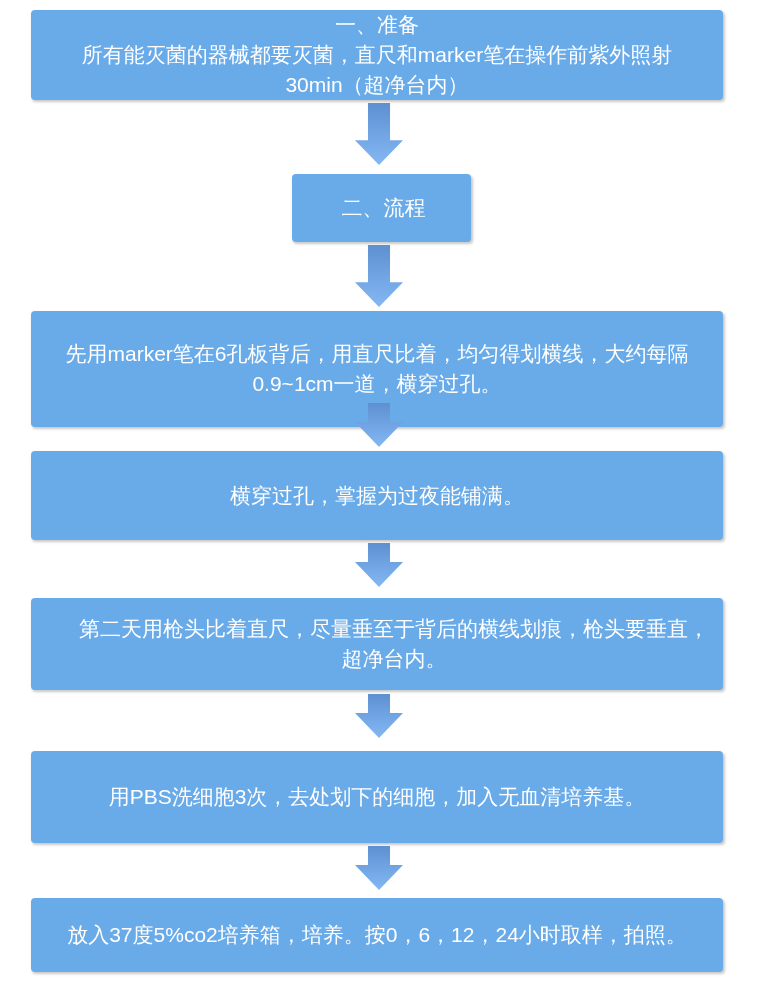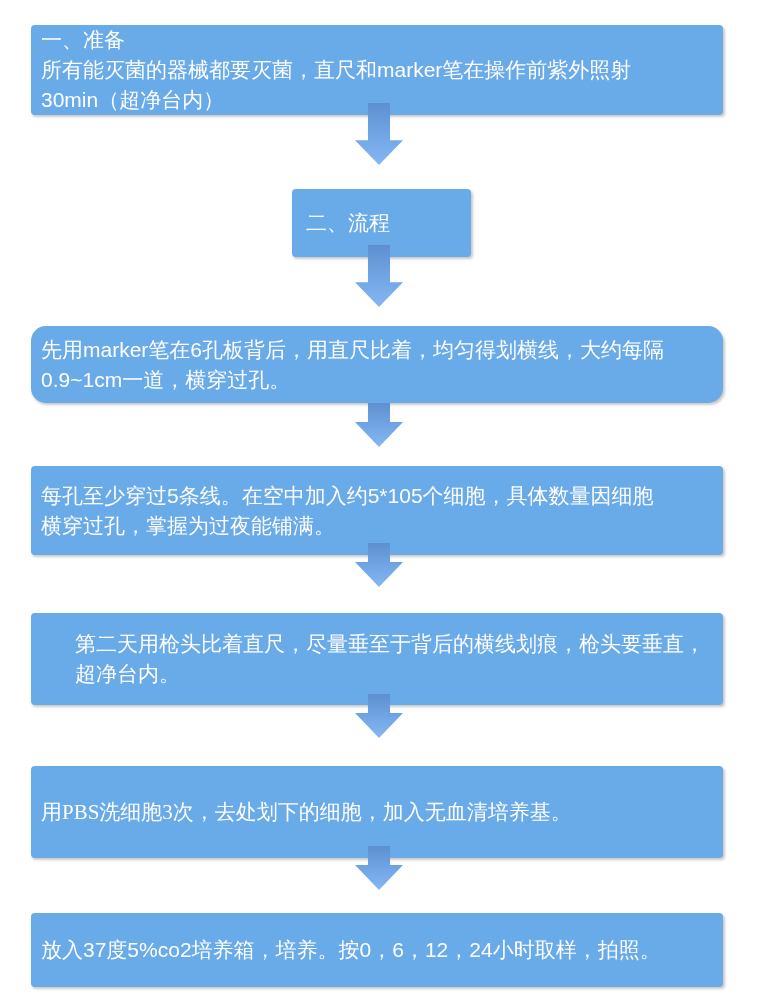--- a/index.html
+++ b/index.html
@@ -15,35 +15,34 @@
     position: absolute;
     left: 31px;
     width: 692px;
     background: #69AAE9;
     border-radius: 4px;
     color: #ffffff;
     display: flex;
     flex-direction: column;
     align-items: center;
     justify-content: center;
-    text-align: left;
+    text-align: center;
     font-size: 21px;
     line-height: 30px;
     box-shadow: 1.5px 2px 2.5px rgba(100,100,100,0.35);
     box-sizing: border-box;
     padding: 4px 10px;
-    margin-top: 15px;
   }
   .box .line { width: 100%; }
   .box1 { top: 10px;  height: 90px; }
   .box2 { top: 174px; height: 68px; left: 292px; width: 179px; padding-left: 14px; }
-  .box3 { top: 311px; height: 77px; border-radius: 15px; }
+  .box3 { top: 311px; height: 116px; }
   .box4 { top: 451px; height: 89px; }
   .box5 { top: 598px; height: 92px; padding-left: 44px; }
-  .box6 { top: 751px; height: 92px; font-family: Liberation Serif, serif; }
+  .box6 { top: 751px; height: 92px; }
   .box7 { top: 898px; height: 74px; }
   .arrow {
     position: absolute;
     left: 355px;
     width: 48px;
     background: linear-gradient(180deg, #5E90D1 0%, #84B8F4 100%);
   }
   .arrow.tall {
     height: 62px;
     clip-path: polygon(27% 0, 73% 0, 73% 60%, 100% 60%, 50% 100%, 0 60%, 27% 60%);
@@ -79,21 +78,20 @@
   <div class="arrow tall arrow2"></div>
 
   <div class="box box3">
     <div class="line">先用marker笔在6孔板背后，用直尺比着，均匀得划横线，大约每隔</div>
     <div class="line">0.9~1cm一道，横穿过孔。</div>
   </div>
 
   <div class="arrow short arrow3"></div>
 
   <div class="box box4">
-    <div class="line">每孔至少穿过5条线。在空中加入约5*105个细胞，具体数量因细胞</div>
     <div class="line">横穿过孔，掌握为过夜能铺满。</div>
   </div>
 
   <div class="arrow short arrow4"></div>
 
   <div class="box box5">
     <div class="line">第二天用枪头比着直尺，尽量垂至于背后的横线划痕，枪头要垂直，</div>
     <div class="line">超净台内。</div>
   </div>
 

